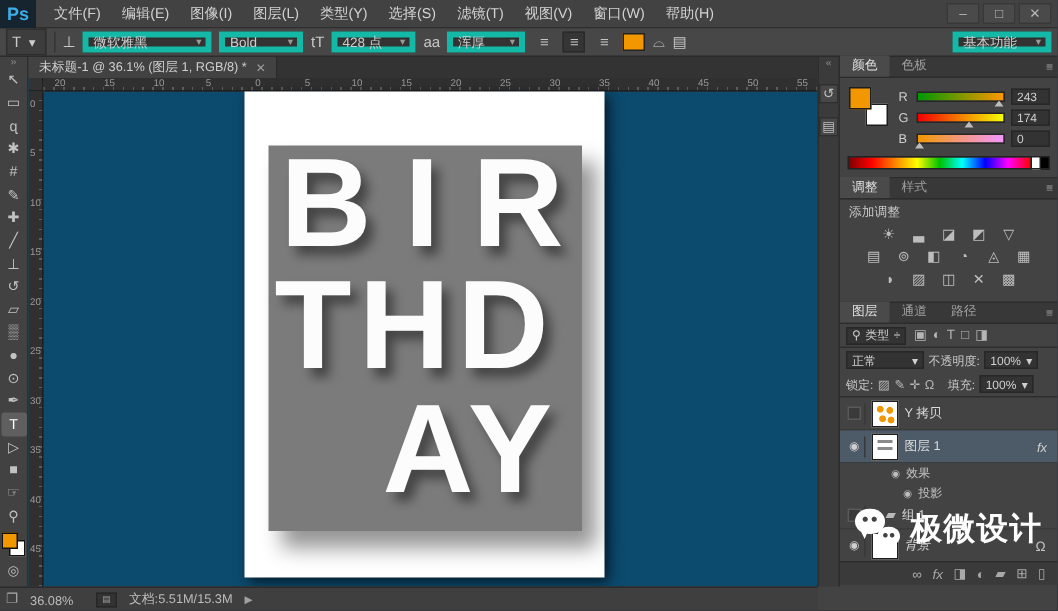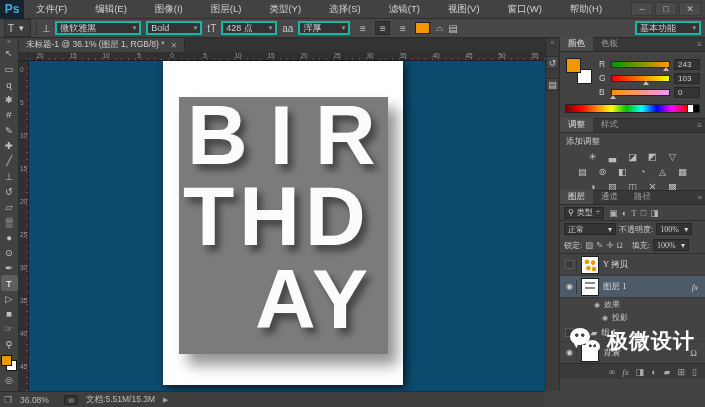--- a/index.html
+++ b/index.html
@@ -5,34 +5,34 @@
   * { margin:0; padding:0; box-sizing:border-box; }
   html,body { width:705px; height:407px; overflow:hidden; background:#262626;
     font-family:"Liberation Sans","DejaVu Sans",sans-serif; }
   #app { position:absolute; inset:0; width:705px; height:407px; background:#434343; color:#d6d6d6; font-size:10px; }
 
   
   .menubar { position:absolute; left:0; top:0; width:705px; height:19px; background:#424242;
     display:flex; align-items:center; border-bottom:1px solid #2e2e2e; }
   .ps-logo { width:24px; height:19px; background:#15242e; color:#3caee8; font-weight:bold;
     font-size:12px; display:flex; align-items:center; justify-content:center;text-align:center; }
-  .menu-items { display:flex; gap:16px; margin-left:6px;text-align:center; }
+  .menu-items { display:flex; gap:2px; margin-left:6px;text-align:center; }
   .menu-item { padding:2px 6px; font-size:9.5px; color:#d2d2d2; }
   .win-controls { margin-left:auto; display:flex; margin-right:4px; }
   .win-btn { width:22px; height:14px; display:flex; align-items:center; justify-content:center;
     color:#b9b9b9; font-size:9px; background:#4a4a4a; border:1px solid #383838; margin-left:2px; }
 
   
   .optionsbar { position:absolute; left:0; top:19px; width:705px; height:19px; background:#474747;
     display:flex; align-items:center; gap:5px; padding:0 4px; border-bottom:1px solid #2b2b2b; font-size:9px; }
   .opt-sep { width:1px; height:14px; background:#353535; }
   .tool-badge { display:flex; align-items:center; gap:2px; padding:1px 3px; background:#3d3d3d; border:1px solid #2e2e2e; }
   .opt-icon { color:#c9c9c9; font-size:10px; }
   .combo { display:flex; align-items:center; justify-content:space-between; background:#333333;
-    border:2px solid #14b8a6; box-shadow:inset 0 1px 0 #2b2b2b; height:14px; padding:0 3px; color:#cfcfcf; gap:4px; }
+    border:4px solid #14b8a6; box-shadow:inset 0 1px 0 #2b2b2b; height:14px; padding:0 3px; color:#cfcfcf; gap:4px; }
   .combo .caret { color:#9a9a9a; font-size:7px; }
   .w-font { width:86px; } .w-style { width:56px; } .w-size { width:56px; } .w-aa { width:52px; } .w-ws { width:66px; }
   .align-btn { width:15px; height:14px; display:flex; align-items:center; justify-content:center;
     color:#c5c5c5; font-size:10px; }
   .align-btn.active { background:#353535; border:1px solid #2a2a2a; }
   .color-chip { width:15px; height:12px; border:1px solid #222; }
   .opt-right { margin-left:auto; display:flex; align-items:center; }
 
   
   .toolbar { position:absolute; left:0; top:38px; width:19px; height:353px; background:#424242;
@@ -112,21 +112,21 @@
 
   
   .adjust-panel { top:80px; height:84px; border-top:1px solid #2c2c2c; }
   .adjust-heading { font-size:8.5px; color:#c9c9c9; padding:3px 0 1px 6px; }
   .adj-grid { display:flex; flex-direction:column; gap:1px; align-items:center; }
   .adj-row { display:flex; gap:5px; justify-content:center; }
   .adj-icon { width:15px; height:14px; display:flex; align-items:center; justify-content:center;
     color:#bdbdbd; font-size:9.5px; }
 
   
-  .layers-panel { top:152px; height:189px; border-top:1px solid #2c2c2c;font-family:Liberation Serif, serif; }
+  .layers-panel { top:163px; height:189px; border-top:1px solid #2c2c2c; }
   .filter-row { display:flex; align-items:center; gap:3px; height:16px; padding:0 4px; border-bottom:1px solid #2e2e2e; }
   .filter-combo { display:flex; align-items:center; gap:3px; background:#333; border:1px solid #272727;
     height:12px; padding:0 3px; font-size:8px; color:#cfcfcf; }
   .filter-icons { display:flex; gap:4px; margin-left:2px; }
   .f-icon { color:#b5b5b5; font-size:9px; }
   .blend-row, .lock-row { display:flex; align-items:center; gap:3px; height:16px; padding:0 4px; font-size:8px; color:#c9c9c9; }
   .mini-combo { display:flex; align-items:center; justify-content:space-between; gap:3px; background:#333;
     border:1px solid #272727; height:12px; padding:0 3px; color:#cfcfcf; }
   .lock-icons { display:flex; gap:3px; }
   .lk { color:#b5b5b5; font-size:8.5px; }
@@ -351,21 +351,21 @@
             <span class="chan-bar bar-r">
                 <span class="chan-thumb" style="left:95%"></span>
               </span>
             <span class="chan-val">243</span>
           </div>
           <div class="chan-row">
             <span class="chan-label">G</span>
             <span class="chan-bar bar-g">
                 <span class="chan-thumb" style="left:59%"></span>
               </span>
-            <span class="chan-val">103</span>
+            <span class="chan-val">174</span>
           </div>
           <div class="chan-row">
             <span class="chan-label">B</span>
             <span class="chan-bar bar-b">
                 <span class="chan-thumb" style="left:2%"></span>
               </span>
             <span class="chan-val">0</span>
           </div>
         </div>
       </div>

